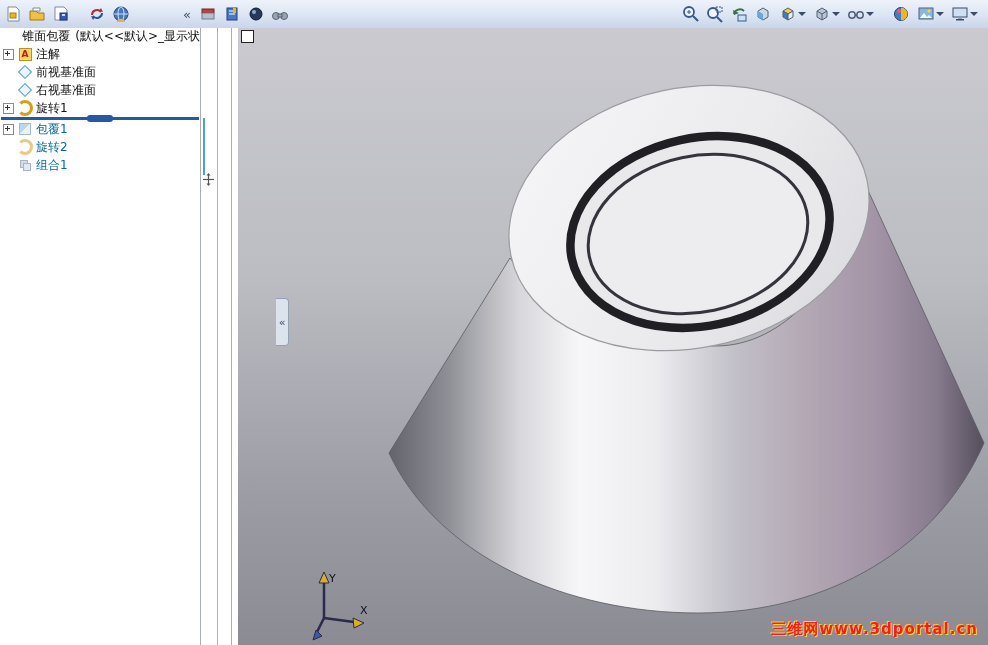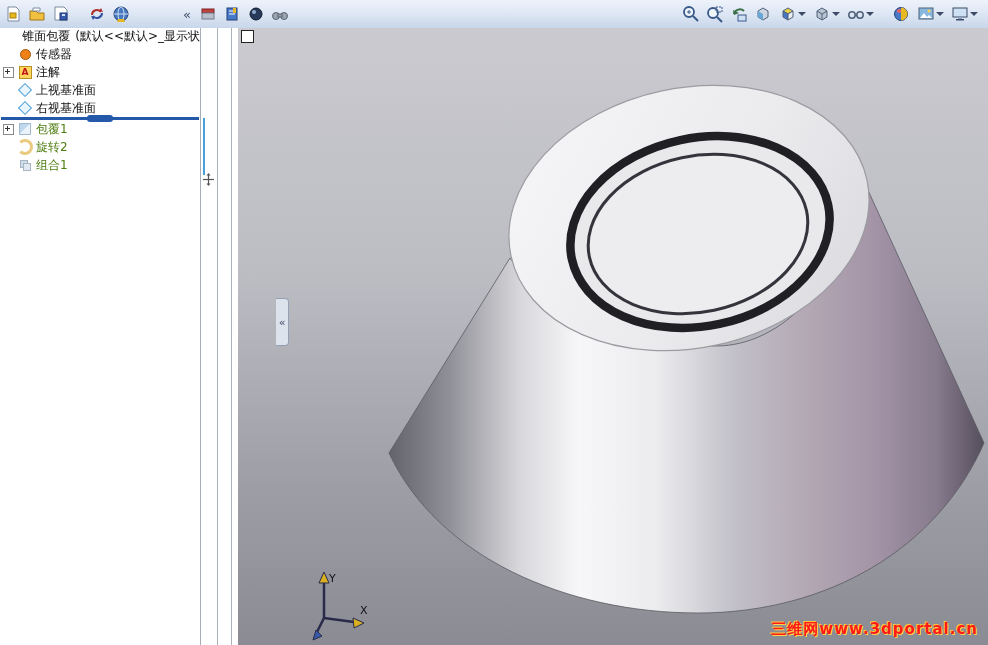--- a/index.html
+++ b/index.html
@@ -26,21 +26,21 @@
   .root-row .rname{margin-left:3px;}
   .root-row .rsuffix{margin-left:5px;}
   .trow{height:18px;display:flex;align-items:center;white-space:nowrap;overflow:hidden;}
   .trow .expander{width:9px;height:9px;margin-left:3px;border:1px solid #8a8a8a;background:#fff;
     position:relative;flex:0 0 auto;}
   .trow .expander::before{content:"";position:absolute;left:1px;top:3px;width:5px;height:1px;background:#333;}
   .trow .expander::after{content:"";position:absolute;left:3px;top:1px;width:1px;height:5px;background:#333;}
   .trow .noexp{width:11px;margin-left:3px;flex:0 0 auto;}
   .ticon{width:16px;height:14px;margin-left:3px;display:flex;align-items:center;justify-content:center;flex:0 0 auto;}
   .tlabel{margin-left:3px;}
-  .suppressed .tlabel{color:#4d7c0f;}
+  .suppressed .tlabel{color:#0369a1;}
   .suppressed .ticon{opacity:.55;}
 
   .icon-plane{width:8px;height:8px;border:1.5px solid #4aa0d8;transform:rotate(45deg);background:#eaf6ff;}
   .icon-sensor{width:9px;height:9px;border-radius:50%;background:#f08018;border:1px solid #a85808;}
   .icon-anno{width:11px;height:11px;background:#ffd75e;border:1px solid #b89020;
     color:#c01818;font-size:9px;line-height:11px;text-align:center;font-weight:bold;}
   .icon-anno::before{content:"A";}
   .icon-material{width:11px;height:9px;background:repeating-linear-gradient(180deg,#7890a8 0 2px,#e8eef4 2px 4px);border:1px solid #607890;}
   .icon-revolve{width:10px;height:10px;border:3px solid #d8a018;border-left-color:transparent;border-radius:50%;}
   .icon-wrap{width:10px;height:10px;background:linear-gradient(135deg,#88b8e0 50%,#d8e8f4 50%);border:1px solid #5880a8;}
@@ -231,56 +231,56 @@
     <div class="root-row">
       <svg width="14" height="14">
         <path d="M2 5 L7 2 L12 5 L7 8 Z" fill="#e8b820" stroke="#8a6a08"></path>
         <path d="M2 5 L7 8 L7 13 L2 10 Z" fill="#c89810" stroke="#8a6a08"></path>
         <path d="M12 5 L7 8 L7 13 L12 10 Z" fill="#f4d868" stroke="#8a6a08"></path>
       </svg>
       <span class="rname">锥面包覆</span>
       <span class="rsuffix">(默认&lt;&lt;默认&gt;_显示状</span>
     </div>
 
+
+    <div class="trow">
+      <span class="expander"></span>
+      <span class="ticon">
+          <span class="icon-anno"></span>
+        </span>
+      <span class="tlabel">注解</span>
+    </div>
+
+
+
     <div class="trow">
       <span class="noexp"></span>
       <span class="ticon">
-          <span class="icon-sensor"></span>
-        </span>
-      <span class="tlabel">传感器</span>
-    </div>
+          <span class="icon-plane"></span>
+        </span>
+      <span class="tlabel">前视基准面</span>
+    </div>
+
+
+    <div class="trow">
+      <span class="noexp"></span>
+      <span class="ticon">
+          <span class="icon-plane"></span>
+        </span>
+      <span class="tlabel">右视基准面</span>
+    </div>
+
 
     <div class="trow">
       <span class="expander"></span>
       <span class="ticon">
-          <span class="icon-anno"></span>
-        </span>
-      <span class="tlabel">注解</span>
-    </div>
-
-
-
-
-    <div class="trow">
-      <span class="noexp"></span>
-      <span class="ticon">
-          <span class="icon-plane"></span>
-        </span>
-      <span class="tlabel">上视基准面</span>
-    </div>
-
-    <div class="trow">
-      <span class="noexp"></span>
-      <span class="ticon">
-          <span class="icon-plane"></span>
-        </span>
-      <span class="tlabel">右视基准面</span>
-    </div>
-
-
+          <span class="icon-revolve"></span>
+        </span>
+      <span class="tlabel">旋转1</span>
+    </div>
 
     <div class="rollback"></div>
 
     <div class="trow suppressed">
       <span class="expander"></span>
       <span class="ticon">
           <span class="icon-wrap"></span>
         </span>
       <span class="tlabel">包覆1</span>
     </div>

